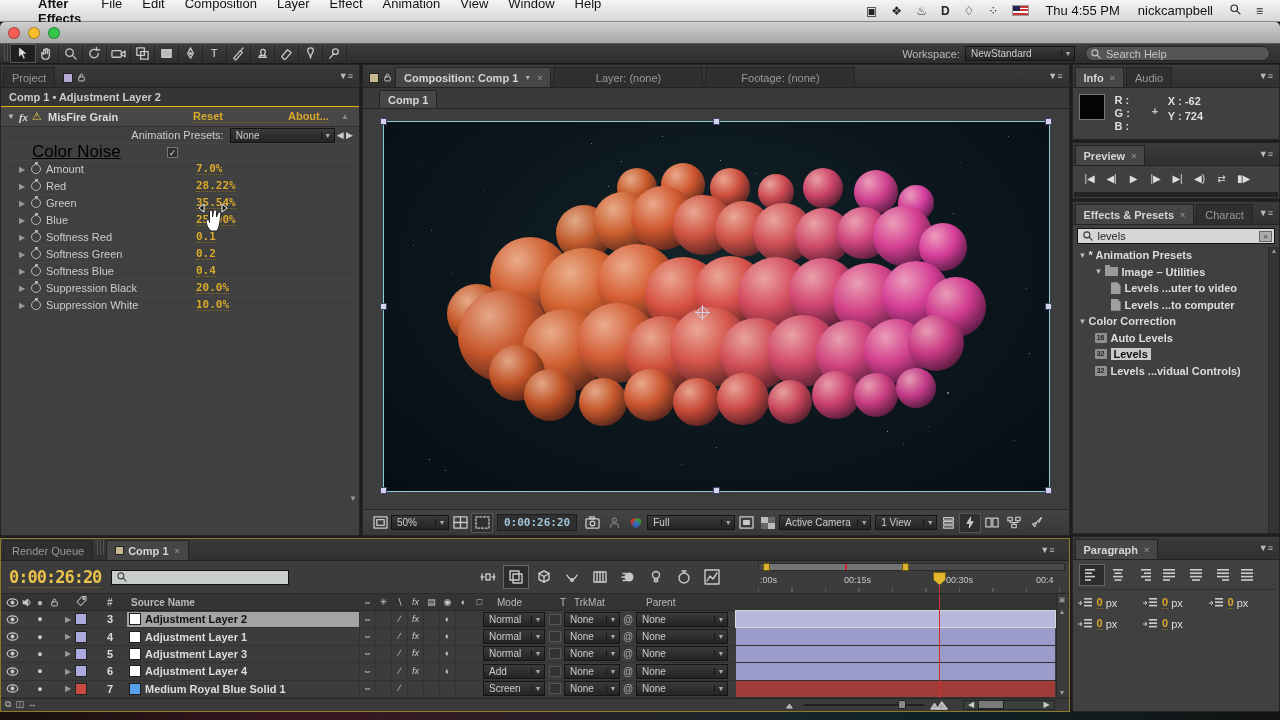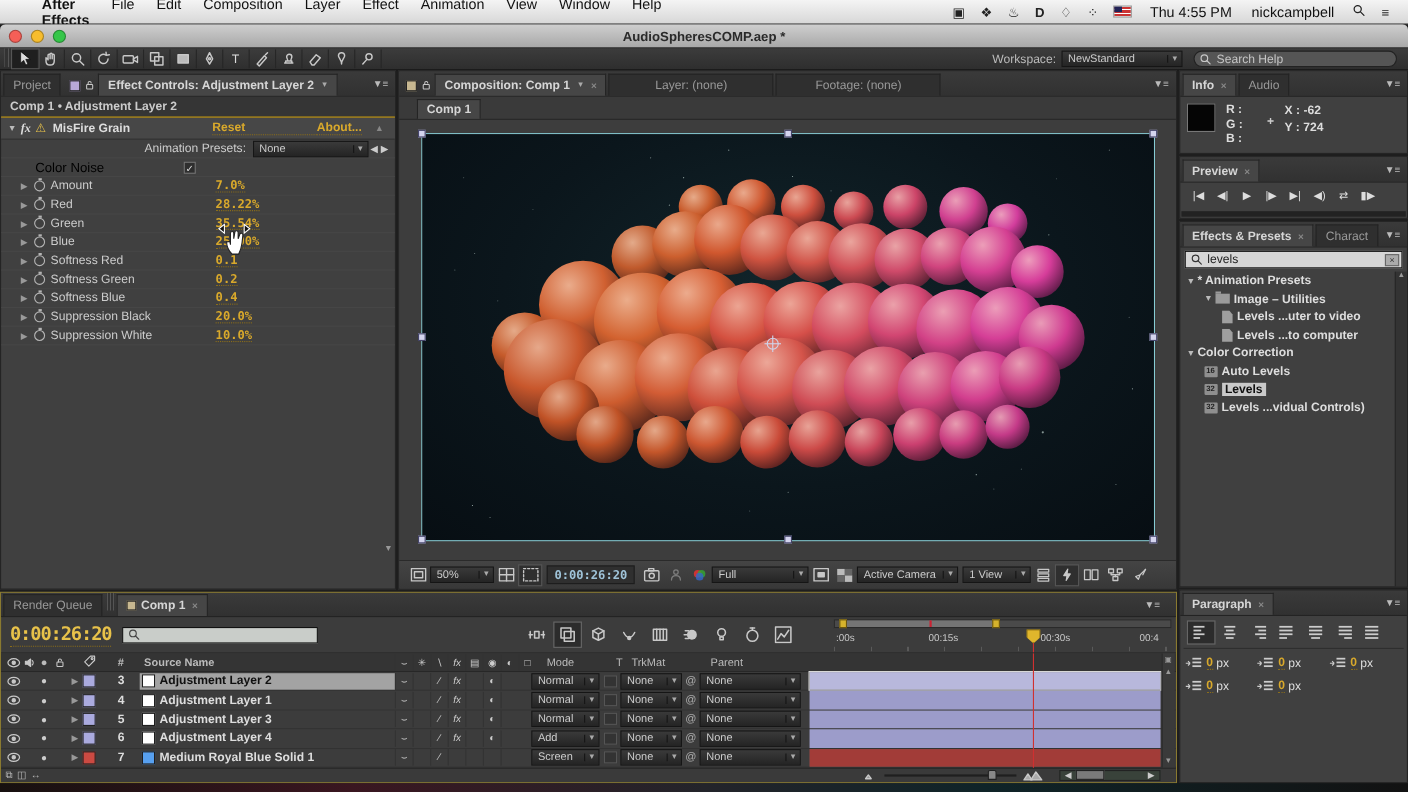--- a/index.html
+++ b/index.html
@@ -211,21 +211,20 @@
           <circle cx="6.5" cy="6.5" r="4" stroke="#222"></circle>
           <line x1="9.6" y1="9.6" x2="13.5" y2="13.5" stroke="#222"></line>
         </svg></span>
     <span class="sicon" style="font-weight:bold;">≡</span>
   </div>
 
   <div id="titlebar">
     <span class="tl red"></span>
     <span class="tl yel"></span>
     <span class="tl grn"></span>
-    <span id="wtitle">AudioSpheresCOMP.aep *</span>
   </div>
 
   <div id="apptoolbar">
     <div class="grip" style="height:17px;"></div>
     <span id="toolstrip" style="display:flex;">
         <span class="tool active">
           <svg class="ic" width="15" height="15" viewBox="0 0 16 16">
             <path d="M4 1v11l3-2.5L9 14l2-1-2-4.5H13z" fill="#ddd" stroke="#111" stroke-width="0.7"></path>
           </svg>
         </span>
@@ -324,24 +323,20 @@
         <div id="ecpanel" class="panel">
           <div class="tabbar">
             <div class="tab">
                 <span>Project</span>
               </div>
             <span style="width:10px;height:10px;background:#b8a8d8;border:1px solid #222;margin:0 3px 4px 8px;"></span>
             <svg class="ic" width="11" height="11" viewBox="0 0 16 16" style="margin-bottom:4px;">
                 <rect x="4" y="7" width="8" height="6" rx="1"></rect>
                 <path d="M6 7V5a2 2 0 014 0"></path>
               </svg>
-            <div class="tab active">
-                <span>Effect Controls: Adjustment Layer 2</span>
-                <span style="font-size:7px;margin-left:6px;color:#aaa;">▼</span>
-              </div>
             <span class="pmenu">▼≡</span>
           </div>
           <div id="ecbreadcrumb">Comp 1 • Adjustment Layer 2</div>
           <div id="echeader">
             <span style="font-size:8px;color:#bbb;margin:0 4px 0 6px;">▼</span>
             <span style="font-style:italic;font-family:'Liberation Serif',serif;margin-right:4px;">fx</span>
             <span style="color:#e8c24a;margin-right:6px;">⚠</span>
             <span style="flex:0 0 145px;">MisFire Grain</span>
             <span class="yval" style="flex:0 0 95px;font-weight:bold;">Reset</span>
             <span class="yval" style="font-weight:bold;">About...</span>
@@ -349,21 +344,21 @@
           </div>
           <div class="ecrow" style="justify-content:flex-end;">
             <span style="font-size:11px;color:#ccc;">Animation Presets:</span>
             <div class="dd" style="width:105px;margin:0 2px 0 6px;">
               <span class="lab">None</span>
               <span class="arr">▼</span>
             </div>
             <span style="color:#ccc;font-size:9px;margin-right:6px;">◀ ▶</span>
           </div>
           <div class="ecrow">
-            <span style="flex:0 0 100px;margin-left:31px;font-size:12px;">Color Noise</span>
+            <span style="flex:0 0 100px;margin-left:31px;font-size:17px;text-decoration:underline;">Color Noise</span>
             <span style="flex:0 0 35px;"></span>
             <span class="checkbox">✓</span>
           </div>
           <div id="ecrows">
               <div class="ecrow">
                 <span class="tri">▶</span>
                 <span class="stopw"></span>
                 <span class="plabel">Amount</span>
                 <span class="yval mono" style="font-size:11px;font-weight:bold;">7.0%</span>
               </div>

